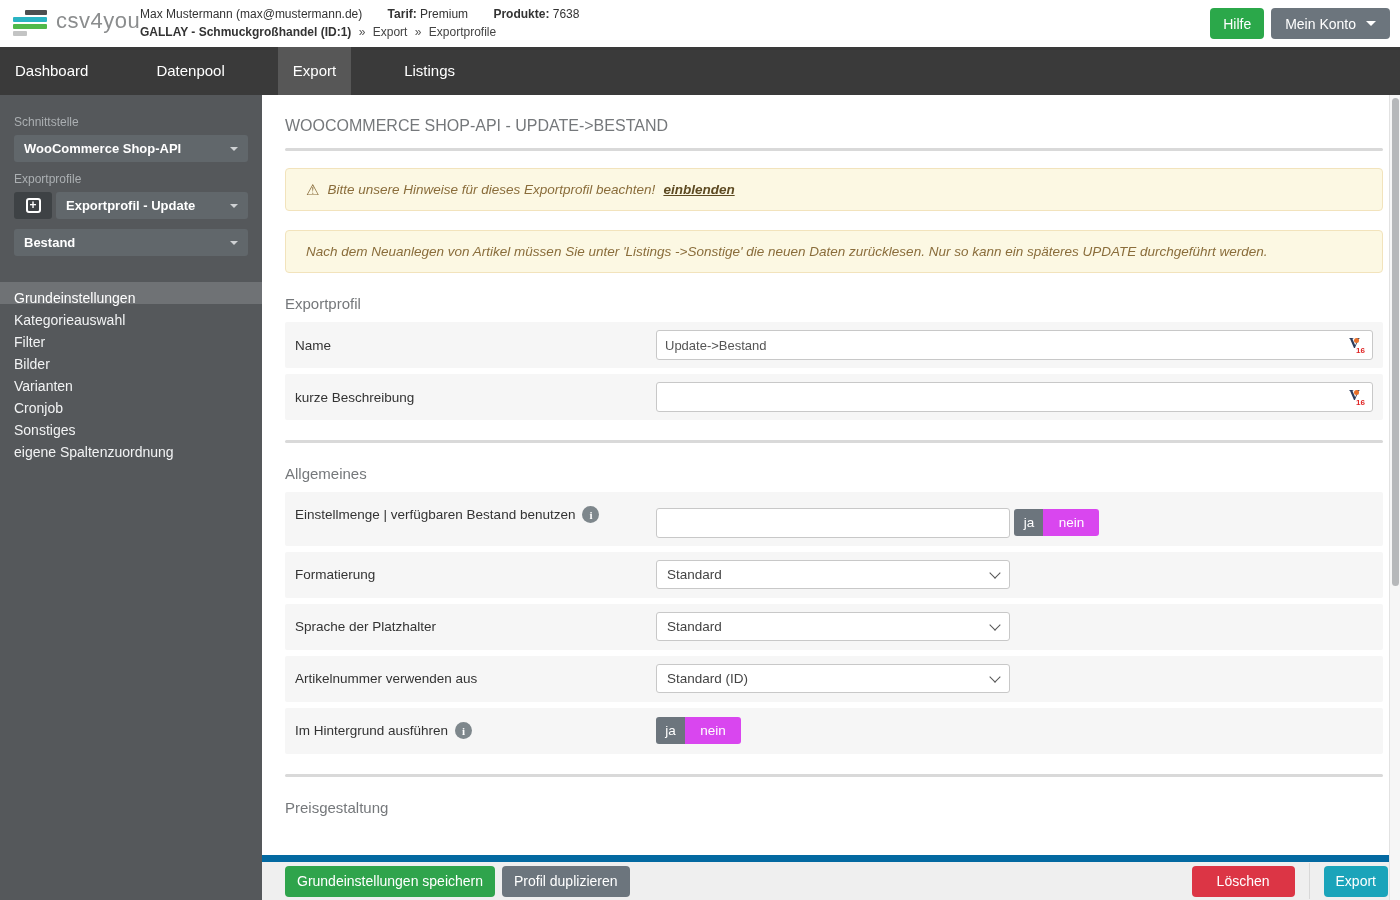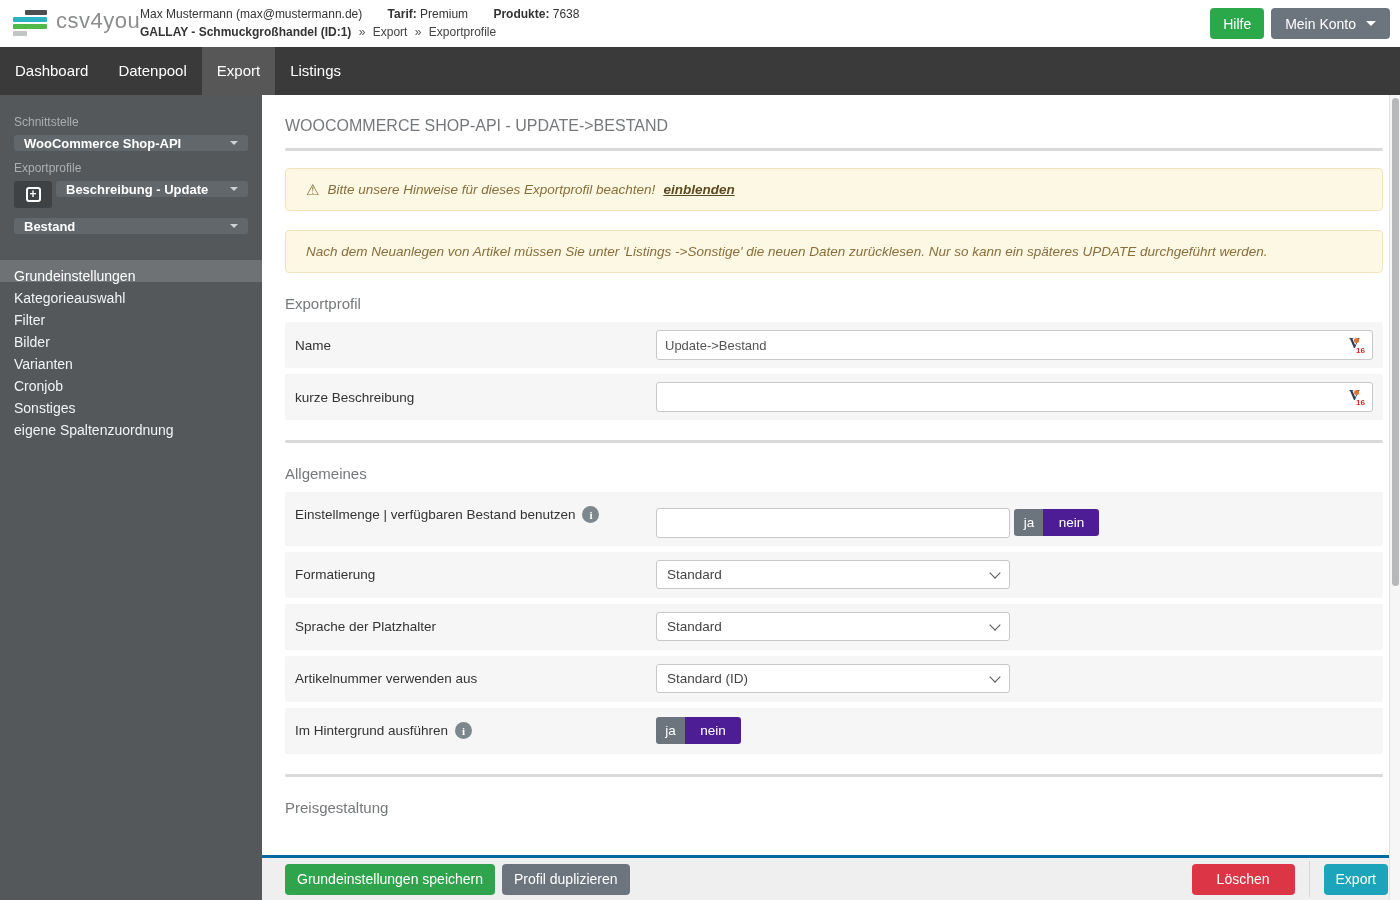--- a/index.html
+++ b/index.html
@@ -32,29 +32,29 @@
   .header-actions { position:absolute; right:10px; top:8px; display:flex; gap:7px; }
   .btn { display:inline-flex; align-items:center; justify-content:center; border:none;
          border-radius:4px; color:#fff; font-size:14px; cursor:pointer;
          font-family:"Liberation Sans",sans-serif; }
   .btn-help { background:#2ba84a; height:31px; padding:0 13px; }
   .btn-account { background:#6c757d; height:31px; padding:12px 14px; gap:10px; }
   .caret-down { width:0; height:0; border-left:5px solid transparent; border-right:5px solid transparent;
                 border-top:5px solid #fff; display:inline-block; }
 
   
-  .nav { position:absolute; top:47px; left:0; right:0; height:48px; background:#3a3a3a; display:flex; }
+  .nav { position:absolute; top:47px; left:0; right:0; height:48px; background:#3a3a3a; display:flex;gap:38px; }
   .nav-item { color:#fff; font-size:15px; line-height:48px; padding:0 15px; cursor:pointer; }
   .nav-item.active { background:#575757; }
 
   
   .sidebar { position:absolute; top:95px; left:0; bottom:0; width:262px; background:#55585b; }
   .side-pad { padding:20px 14px 0 14px; }
   .side-label { color:#abafb2; font-size:12px; margin-bottom:6px; }
-  .side-select { background:#61676b; border-radius:3px; height:16px; display:flex; align-items:center;
+  .side-select { background:#61676b; border-radius:3px; height:27px; display:flex; align-items:center;
                  padding:0 10px; color:#fff; font-size:13px; font-weight:bold; cursor:pointer; margin-bottom:10px; }
   .side-select .spacer { flex:1; }
   .side-caret { width:0; height:0; border-left:4px solid transparent; border-right:4px solid transparent;
                 border-top:4px solid #cfd2d4; }
   .profile-row { display:flex; gap:4px; margin-bottom:10px; }
   .plus-btn { width:38px; height:27px; background:#3e4245; border:none; border-radius:3px;
               display:flex; align-items:center; justify-content:center; cursor:pointer; }
   .plus-icon { width:15px; height:15px; border:2px solid #fff; border-radius:3px; color:#fff;
                font-size:12px; font-weight:bold; line-height:11px; text-align:center; }
   .profile-row .side-select { flex:1; margin-bottom:0; }
@@ -106,27 +106,27 @@
                 display:flex; align-items:center; padding:0 10px; font-size:13.5px; color:#444; cursor:pointer; }
   .select-box .spacer { flex:1; }
   .chevron { width:8px; height:8px; border-right:1.5px solid #555; border-bottom:1.5px solid #555;
              transform:rotate(45deg); margin-top:-4px; }
 
   .toggle { display:inline-flex; margin-top:9px; }
   .toggle.solo { margin-top:0; }
   .toggle-btn { height:27px; display:inline-flex; align-items:center; justify-content:center;
                 color:#fff; font-size:13.5px; cursor:pointer; }
   .toggle-yes { background:#6c757d; width:29px; border-radius:3px 0 0 3px; }
-  .toggle-no  { background:#4c1d95; width:56px; border-radius:0 3px 3px 0; }
+  .toggle-no  { background:#d946ef; width:56px; border-radius:0 3px 3px 0; }
 
   .rule-section { margin-top:20px; }
 
   
   .footerbar { position:absolute; left:262px; right:0; bottom:0; height:45px; background:#efefef;
-               border-top:3px solid #0369a1; display:flex; align-items:center; padding:0 12px 0 23px; }
+               border-top:7px solid #0369a1; display:flex; align-items:center; padding:0 12px 0 23px; }
   .btn-save { background:#2fa44c; height:31px; padding:0 12px; margin-right:7px; }
   .btn-duplicate { background:#6c757d; height:31px; padding:0 12px; }
   .footer-right { margin-left:auto; display:flex; align-items:center; }
   .btn-delete { background:#dc3545; height:31px; padding:0 25px; }
   .btn-status { background:#1ba4ba; height:31px; padding:0 12px; border-radius:4px; }
   .v-sep { width:1px; height:36px; background:#d8d8d8; margin:0 14px; }
 
   
   .scrollbar-track { position:absolute; top:95px; right:0; bottom:0; width:11px; background:#f6f6f6;
                      border-left:1px solid #e2e2e2; cursor:pointer; }
@@ -188,21 +188,21 @@
       <span class="spacer"></span>
       <span class="side-caret"></span>
     </div>
 
     <div class="side-label">Exportprofile</div>
     <div class="profile-row">
       <button class="plus-btn">
         <span class="plus-icon">+</span>
       </button>
       <div class="side-select">
-        <span>Beschreibung - Update</span>
+        <span>Exportprofil - Update</span>
         <span class="spacer"></span>
         <span class="side-caret"></span>
       </div>
     </div>
 
     <div class="side-select">
       <span>Bestand</span>
       <span class="spacer"></span>
       <span class="side-caret"></span>
     </div>

